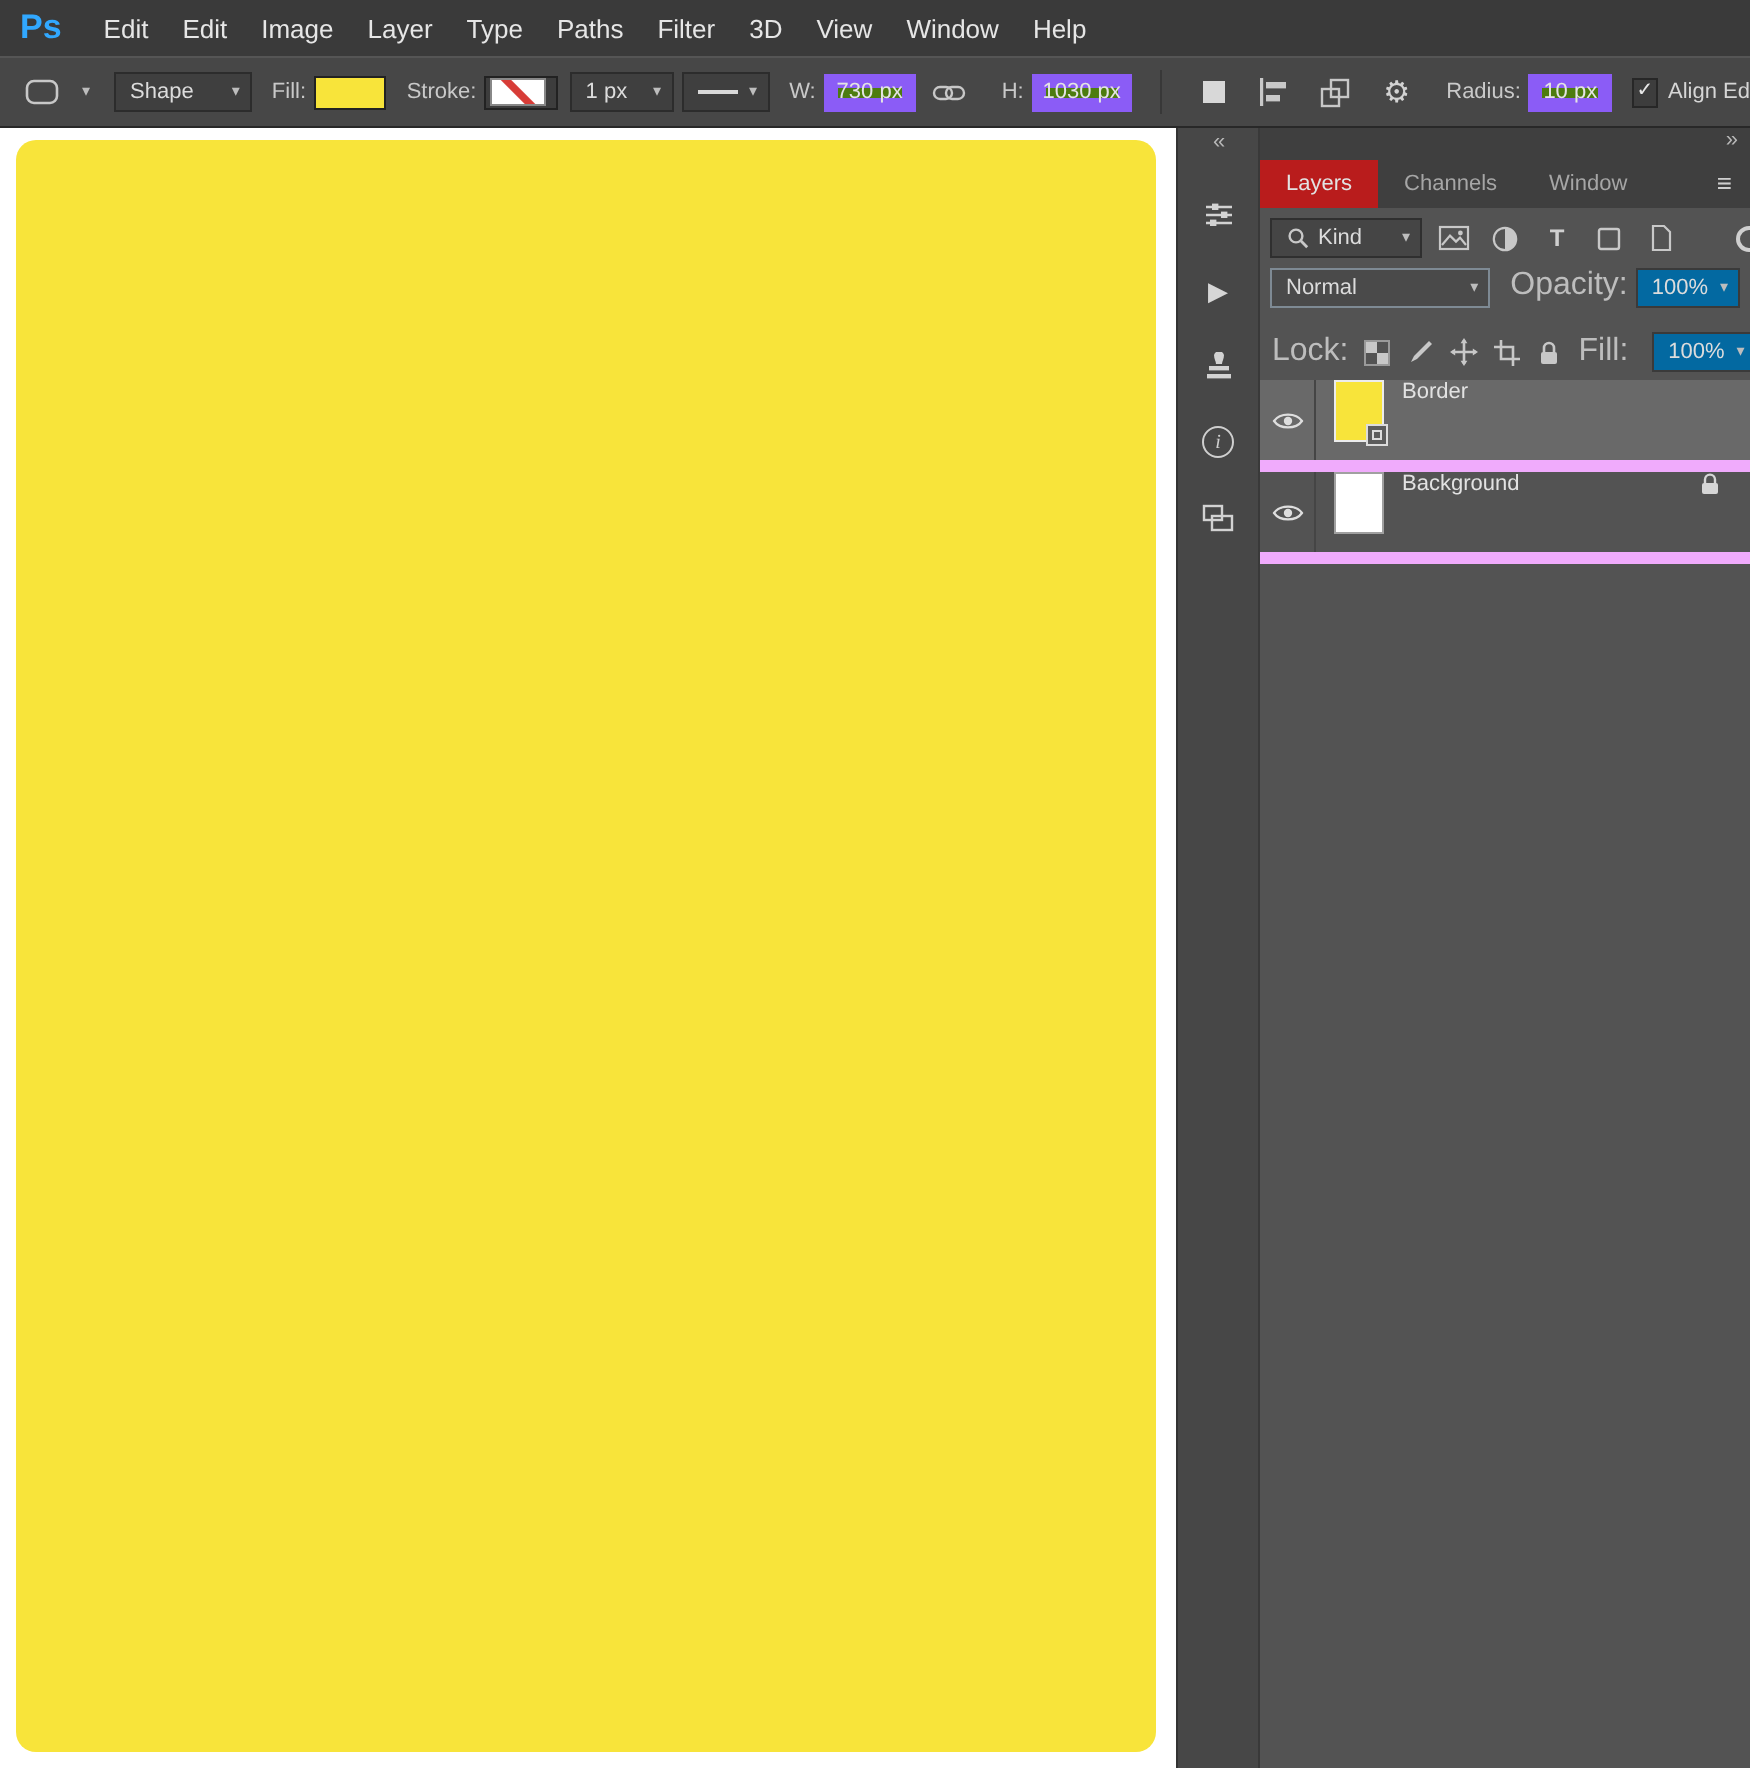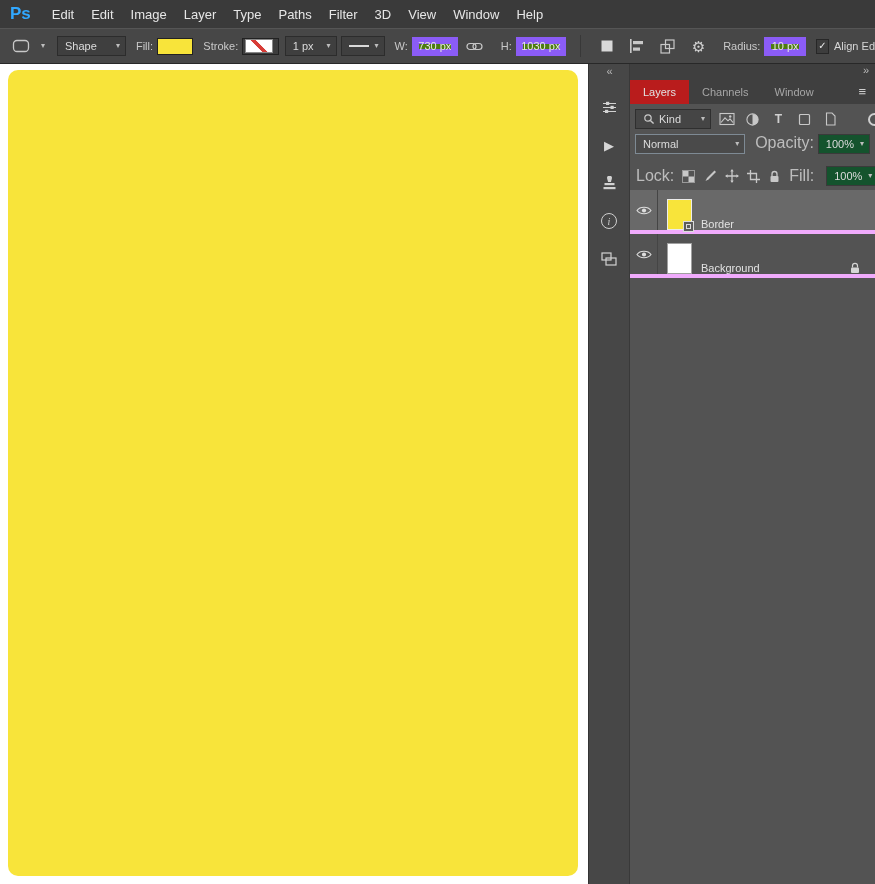--- a/index.html
+++ b/index.html
@@ -70,28 +70,28 @@
   .filter-row{height:30px;display:flex;align-items:center;padding:0 5px;position:relative;gap:5px}
   .kind-select{width:76px;background:#454545;border-color:#2f2f2f;gap:4px}
   .ficon{width:21px;height:19px;display:flex;align-items:center;justify-content:center;color:#cfcfcf}
   .ficon b{font-size:12px;color:#cfcfcf}
   .cut-circle{position:absolute;right:-6px;top:9px;width:12px;height:12px;border:2px solid #cfcfcf;
               border-radius:50%;box-sizing:border-box;width:13px;height:13px}
 
   .blend-row{height:28px;display:flex;padding:0 5px}
   .mode-select{width:132px;background:#4a4a4a;border-color:#7e8a94}
   .plbl{font-size:16px;color:#bdbdbd;margin:0 4px 0 10px}
-  .small-select{width:54px;background:#14532d;border-color:#3a3a3a}
+  .small-select{width:54px;background:#0369a1;border-color:#3a3a3a}
 
   .lock-row{height:28px;display:flex;align-items:center;padding:0 6px;gap:8px}
   .lock-lbl{margin:0}
   .licon{display:flex;align-items:center;justify-content:center}
   .fill-lbl{margin-left:auto}
 
-  .layer-row{height:40px;display:flex;align-items:flex-end;border-bottom:4px solid #f0abfc;position:relative}
+  .layer-row{height:40px;display:flex;align-items:flex-start;border-bottom:6px solid #f0abfc;position:relative}
   .layer-row.selected{background:#696969}
   .eye-cell{width:27px;align-self:stretch;display:flex;align-items:center;justify-content:center;
             border-right:1px solid #454545}
   .thumb{width:25px;height:31px;margin:0 9px;position:relative;box-sizing:border-box;flex:none}
   .thumb.yellow{border:1px solid #ececec}
   .thumb.white{border:1px solid #a0a0a0}
   .badge{position:absolute;right:-3px;bottom:-3px;width:11px;height:11px;background:#5c5c5c;
          border:1px solid #dcdcdc;box-sizing:border-box}
   .badge::after{content:"";position:absolute;left:2px;top:2px;right:2px;bottom:2px;border:1px solid #dcdcdc}
   .lname{font-size:11px;color:#e2e2e2}

